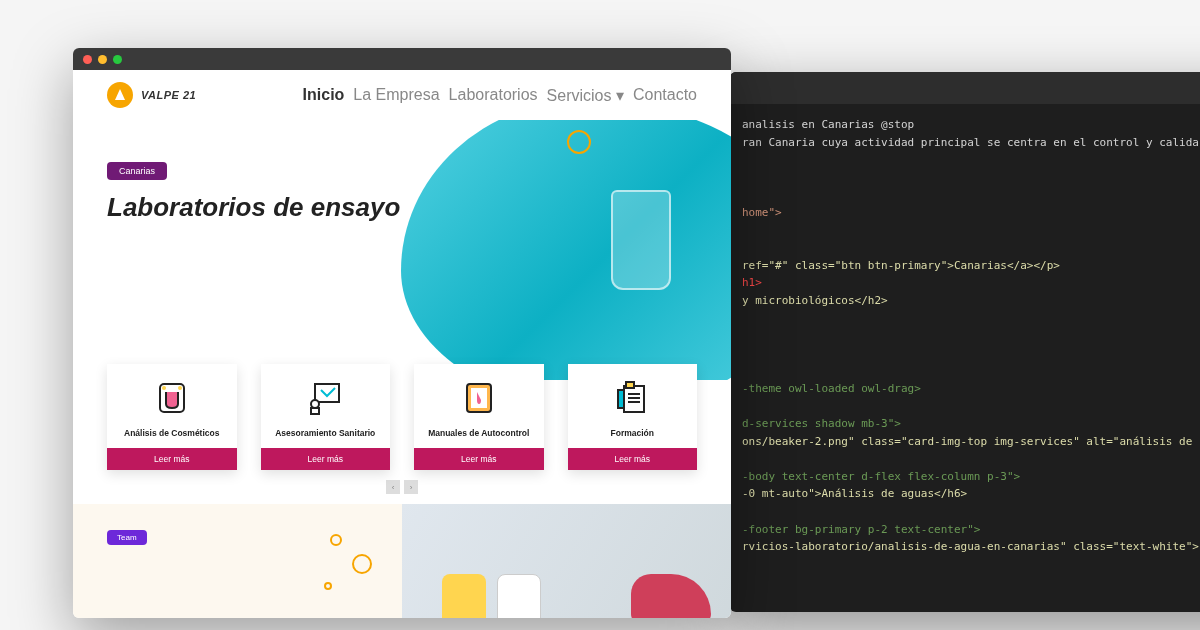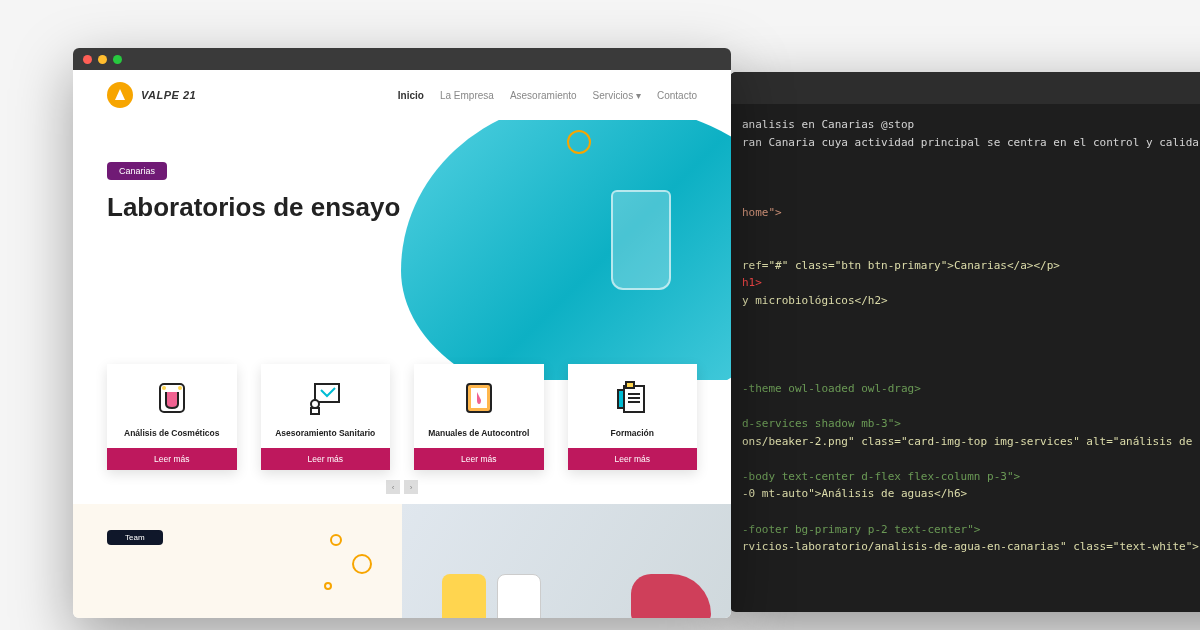--- a/index.html
+++ b/index.html
@@ -20,43 +20,43 @@
 .site-titlebar { height: 22px; background: #3a3a3a; display: flex; align-items: center; padding: 0 10px; gap: 6px; }
 .tl-dot { width: 9px; height: 9px; border-radius: 50%; }
 .tl-red { background: #ff5f56; }
 .tl-yellow { background: #ffbd2e; }
 .tl-green { background: #27c93f; }
 
 .site-header { height: 50px; display: flex; align-items: center; justify-content: space-between; padding: 0 34px; background: #fff; }
 .logo { display: flex; align-items: center; gap: 8px; }
 .logo-circle { width: 26px; height: 26px; border-radius: 50%; background: #f7a500; display: flex; align-items: center; justify-content: center; }
 .logo-text { font-size: 11px; font-weight: 800; letter-spacing: 0.5px; color: #333; font-style: italic; }
-.nav { display: flex; gap: 16px; font-size: 10px; }
+.nav { display: flex; gap: 9px; font-size: 16px; }
 .nav-item { color: #888; cursor: pointer; }
 .nav-item.active { color: #333; font-weight: 600; }
 
 .hero { position: relative; height: 260px; padding: 40px 34px 0; overflow: hidden; }
 .hero-imgblob { position: absolute; right: -80px; top: -20px; width: 410px; height: 310px; background: linear-gradient(135deg, #4dd0e1, #00acc1, #4dd0e1); border-radius: 45% 55% 50% 50% / 55% 50% 50% 45%; opacity: 0.95; }
 .hero-beaker { position: absolute; right: 60px; top: 70px; width: 60px; height: 100px; border: 2px solid rgba(255,255,255,0.6); border-radius: 6px 6px 12px 12px; background: rgba(255,255,255,0.25); }
 .hero-circle { position: absolute; right: 140px; top: 10px; width: 24px; height: 24px; border: 2px solid #f7a500; border-radius: 50%; }
 .hero-badge { display: inline-block; padding: 4px 12px; background: #701a75; color: #fff; font-size: 9px; border-radius: 4px; margin-bottom: 12px; }
-.hero-title { font-size: 26px; font-weight: 800; color: #222; margin-bottom: 8px; }
+.hero-title { font-size: 26px; font-weight: 800; color: #222; margin-bottom: 8px; font-style: italic; }
 .hero-subtitle { font-size: 12px; font-weight: 600; color: #555; }
 
 .cards-row { display: flex; gap: 24px; padding: 0 34px; position: relative; margin-top: -16px; z-index: 2; }
 .card { flex: 1; background: #fff; box-shadow: 0 4px 12px rgba(0,0,0,0.12); display: flex; flex-direction: column; align-items: center; padding-top: 14px; }
 .card-icon { width: 40px; height: 40px; margin-bottom: 10px; }
 .card-title { font-size: 8.5px; font-weight: 700; color: #222; text-align: center; padding: 0 6px; margin-bottom: 10px; }
 .card-cta { width: 100%; background: #be185d; color: #fff; font-size: 8.5px; text-align: center; padding: 6px 0; cursor: pointer; }
 .card-pager { display: flex; justify-content: center; gap: 4px; margin: 10px 0; }
 .pager-btn { width: 14px; height: 14px; background: #ddd; font-size: 8px; color: #888; display: flex; align-items: center; justify-content: center; cursor: pointer; }
 
 .team-section { display: flex; height: 140px; }
 .team-left { flex: 0 0 50%; background: #fdf8ef; padding: 22px 34px; position: relative; }
-.team-badge { display: inline-block; padding: 3px 18px; background: #0f172a; color: #fff; font-size: 8px; border-radius: 4px; margin-bottom: 8px; }
+.team-badge { display: inline-block; padding: 3px 10px; background: #6d28d9; color: #fff; font-size: 8px; border-radius: 4px; margin-bottom: 8px; }
 .team-title { font-size: 22px; font-weight: 800; color: #222; line-height: 1.15; }
 .team-bubble { position: absolute; border: 2px solid #f7a500; border-radius: 50%; }
 .team-right { flex: 0 0 50%; background: linear-gradient(120deg, #e0e7ee, #cfd8dc); position: relative; overflow: hidden; }
 .bottle { position: absolute; bottom: -10px; width: 44px; height: 80px; border-radius: 8px 8px 4px 4px; }
 .bottle.b1 { left: 40px; background: #ffd54f; }
 .bottle.b2 { left: 95px; background: #fff; border: 1px solid #ccc; }
 .hand { position: absolute; right: 20px; bottom: 20px; width: 80px; height: 50px; background: #cf3f5a; border-radius: 20px 40px 10px 10px; }
 </style>
 </head>
 <body>
@@ -79,21 +79,21 @@
       <div class="logo-circle">
         <svg width="14" height="14" viewBox="0 0 14 14">
             <path d="M7 1 L12 12 L2 12 Z" fill="#fff"></path>
           </svg>
       </div>
       <span class="logo-text">VALPE 21</span>
     </div>
     <div class="nav" id="nav">
         <span class="nav-item active">Inicio</span>
         <span class="nav-item">La Empresa</span>
-        <span class="nav-item">Asesoramiento</span>
+        <span class="nav-item">Laboratorios</span>
         <span class="nav-item">Servicios ▾</span>
         <span class="nav-item">Contacto</span>
       </div>
   </div>
 
   <div class="hero">
     <div class="hero-imgblob"></div>
     <div class="hero-beaker"></div>
     <div class="hero-circle"></div>
     <span class="hero-badge">Canarias</span>

